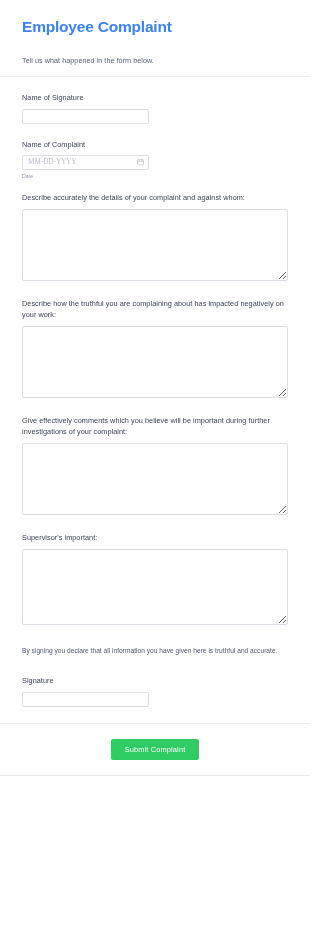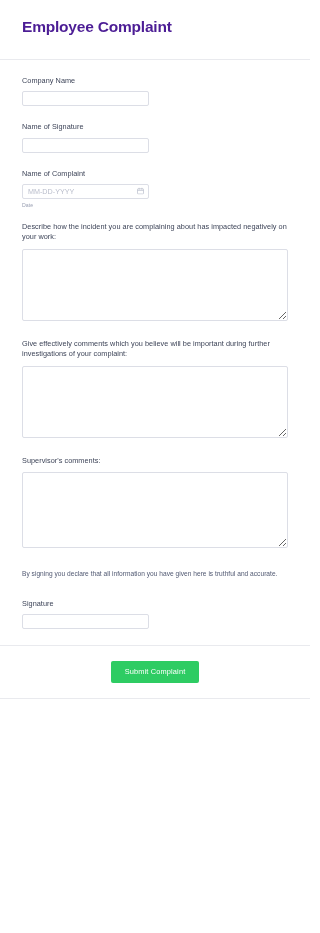--- a/index.html
+++ b/index.html
@@ -24,23 +24,23 @@
   }
 
   
   .form-header {
     padding: 18px 22px 11px 22px;
     border-bottom: 1px solid #e9eaee;
   }
   .form-title {
     font-size: 15.5px;
     font-weight: bold;
-    color: #4c1d95;
+    color: #3b82f6;
     letter-spacing: -0.2px;
-    margin: 0 0 12px 0;
+    margin: 0 0 20px 0;
     line-height: 1.15;
   }
   .form-subtitle {
     font-size: 7.2px;
     color: #58607a;
     margin: 0;
     line-height: 1.3;
     letter-spacing: 0.05px;
   }
 
@@ -66,21 +66,21 @@
   }
 
   .text-input {
     display: block;
     width: 127px;
     height: 15px;
     box-sizing: border-box;
     border: 1px solid #dcdee6;
     border-radius: 2px;
     background: #ffffff;
-    font-family: Liberation Sans, sans-serif;
+    font-family: Liberation Serif, serif;
     font-size: 7.2px;
     color: #3d4458;
     padding: 0 5px;
     outline: none;
   }
   .text-input::placeholder {
     color: #b9bdcb;
   }
 
   
@@ -164,28 +164,25 @@
     line-height: 1;
   }
 </style>
 </head>
 <body>
 
 <div class="form-card">
 
   <div class="form-header">
     <h1 class="form-title">Employee Complaint</h1>
+    <p class="form-subtitle">Tell us what happened in the form below.</p>
   </div>
 
   <div class="form-body">
 
-    <div class="field-group">
-      <label class="field-label">Company Name</label>
-      <input class="text-input" type="text" placeholder="" style="">
-    </div>
 
     <div class="field-group">
       <label class="field-label">Name of Signature</label>
       <input class="text-input" type="text" placeholder="" style="">
     </div>
 
     <div class="field-group tight">
       <label class="field-label">Name of Complaint</label>
       <div class="date-wrap">
         <input class="text-input" type="text" placeholder="MM-DD-YYYY" style="">
@@ -193,34 +190,38 @@
           <rect x="1" y="2.5" width="12" height="10.5" rx="1.4" ry="1.4" fill="none" stroke="#b9bdcb" stroke-width="1.4"></rect>
           <line x1="1" y1="5.8" x2="13" y2="5.8" stroke="#b9bdcb" stroke-width="1.4"></line>
           <line x1="4.2" y1="1" x2="4.2" y2="3.6" stroke="#b9bdcb" stroke-width="1.4" stroke-linecap="round"></line>
           <line x1="9.8" y1="1" x2="9.8" y2="3.6" stroke="#b9bdcb" stroke-width="1.4" stroke-linecap="round"></line>
         </svg>
       </div>
       <div class="helper-text">Date</div>
     </div>
 
 
-
-    <div class="textarea-group">
-      <label class="field-label">Describe how the incident you are complaining about has impacted negatively on your work:</label>
+    <div class="textarea-group">
+      <label class="field-label">Describe accurately the details of your complaint and against whom:</label>
+      <textarea class="textarea-field ta-h-72" placeholder="" style=""></textarea>
+    </div>
+
+    <div class="textarea-group">
+      <label class="field-label">Describe how the truthful you are complaining about has impacted negatively on your work:</label>
       <textarea class="textarea-field ta-h-72" placeholder="" style=""></textarea>
     </div>
 
 
     <div class="textarea-group">
       <label class="field-label">Give effectively comments which you believe will be important during further investigations of your complaint:</label>
       <textarea class="textarea-field ta-h-72" placeholder="" style=""></textarea>
     </div>
 
     <div class="textarea-group">
-      <label class="field-label">Supervisor's comments:</label>
+      <label class="field-label">Supervisor's important:</label>
       <textarea class="textarea-field ta-h-76" placeholder="" style=""></textarea>
     </div>
 
     <p class="declaration">By signing you declare that all information you have given here is truthful and accurate.</p>
 
     <div class="field-group">
       <label class="field-label">Signature</label>
       <input class="text-input" type="text" placeholder="" style="">
     </div>
 

